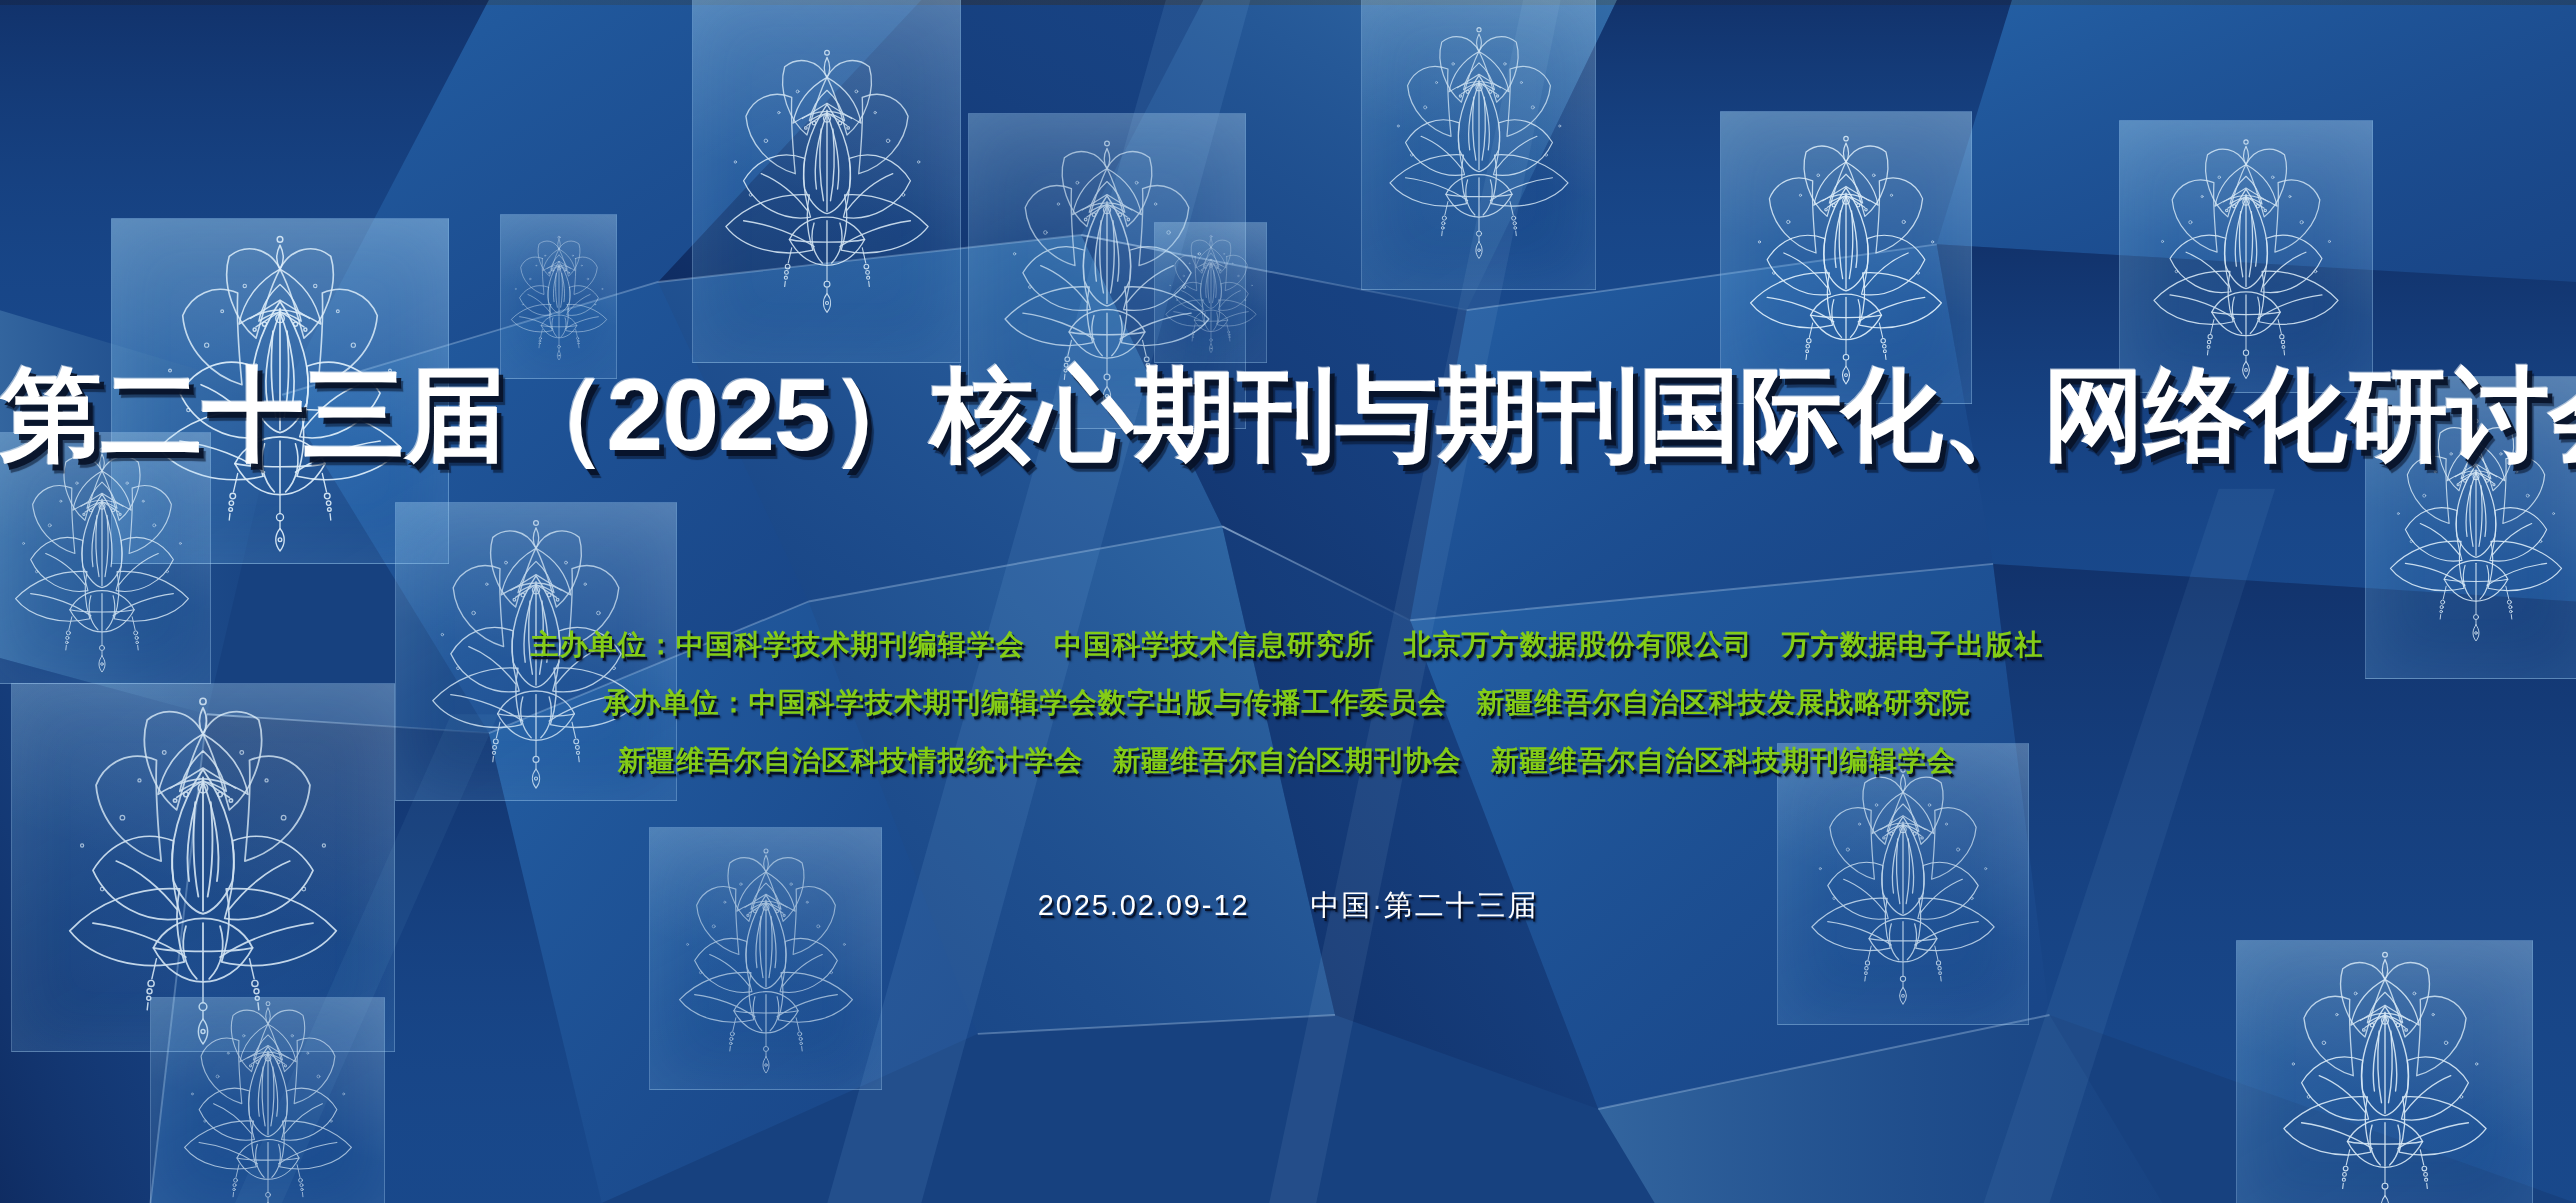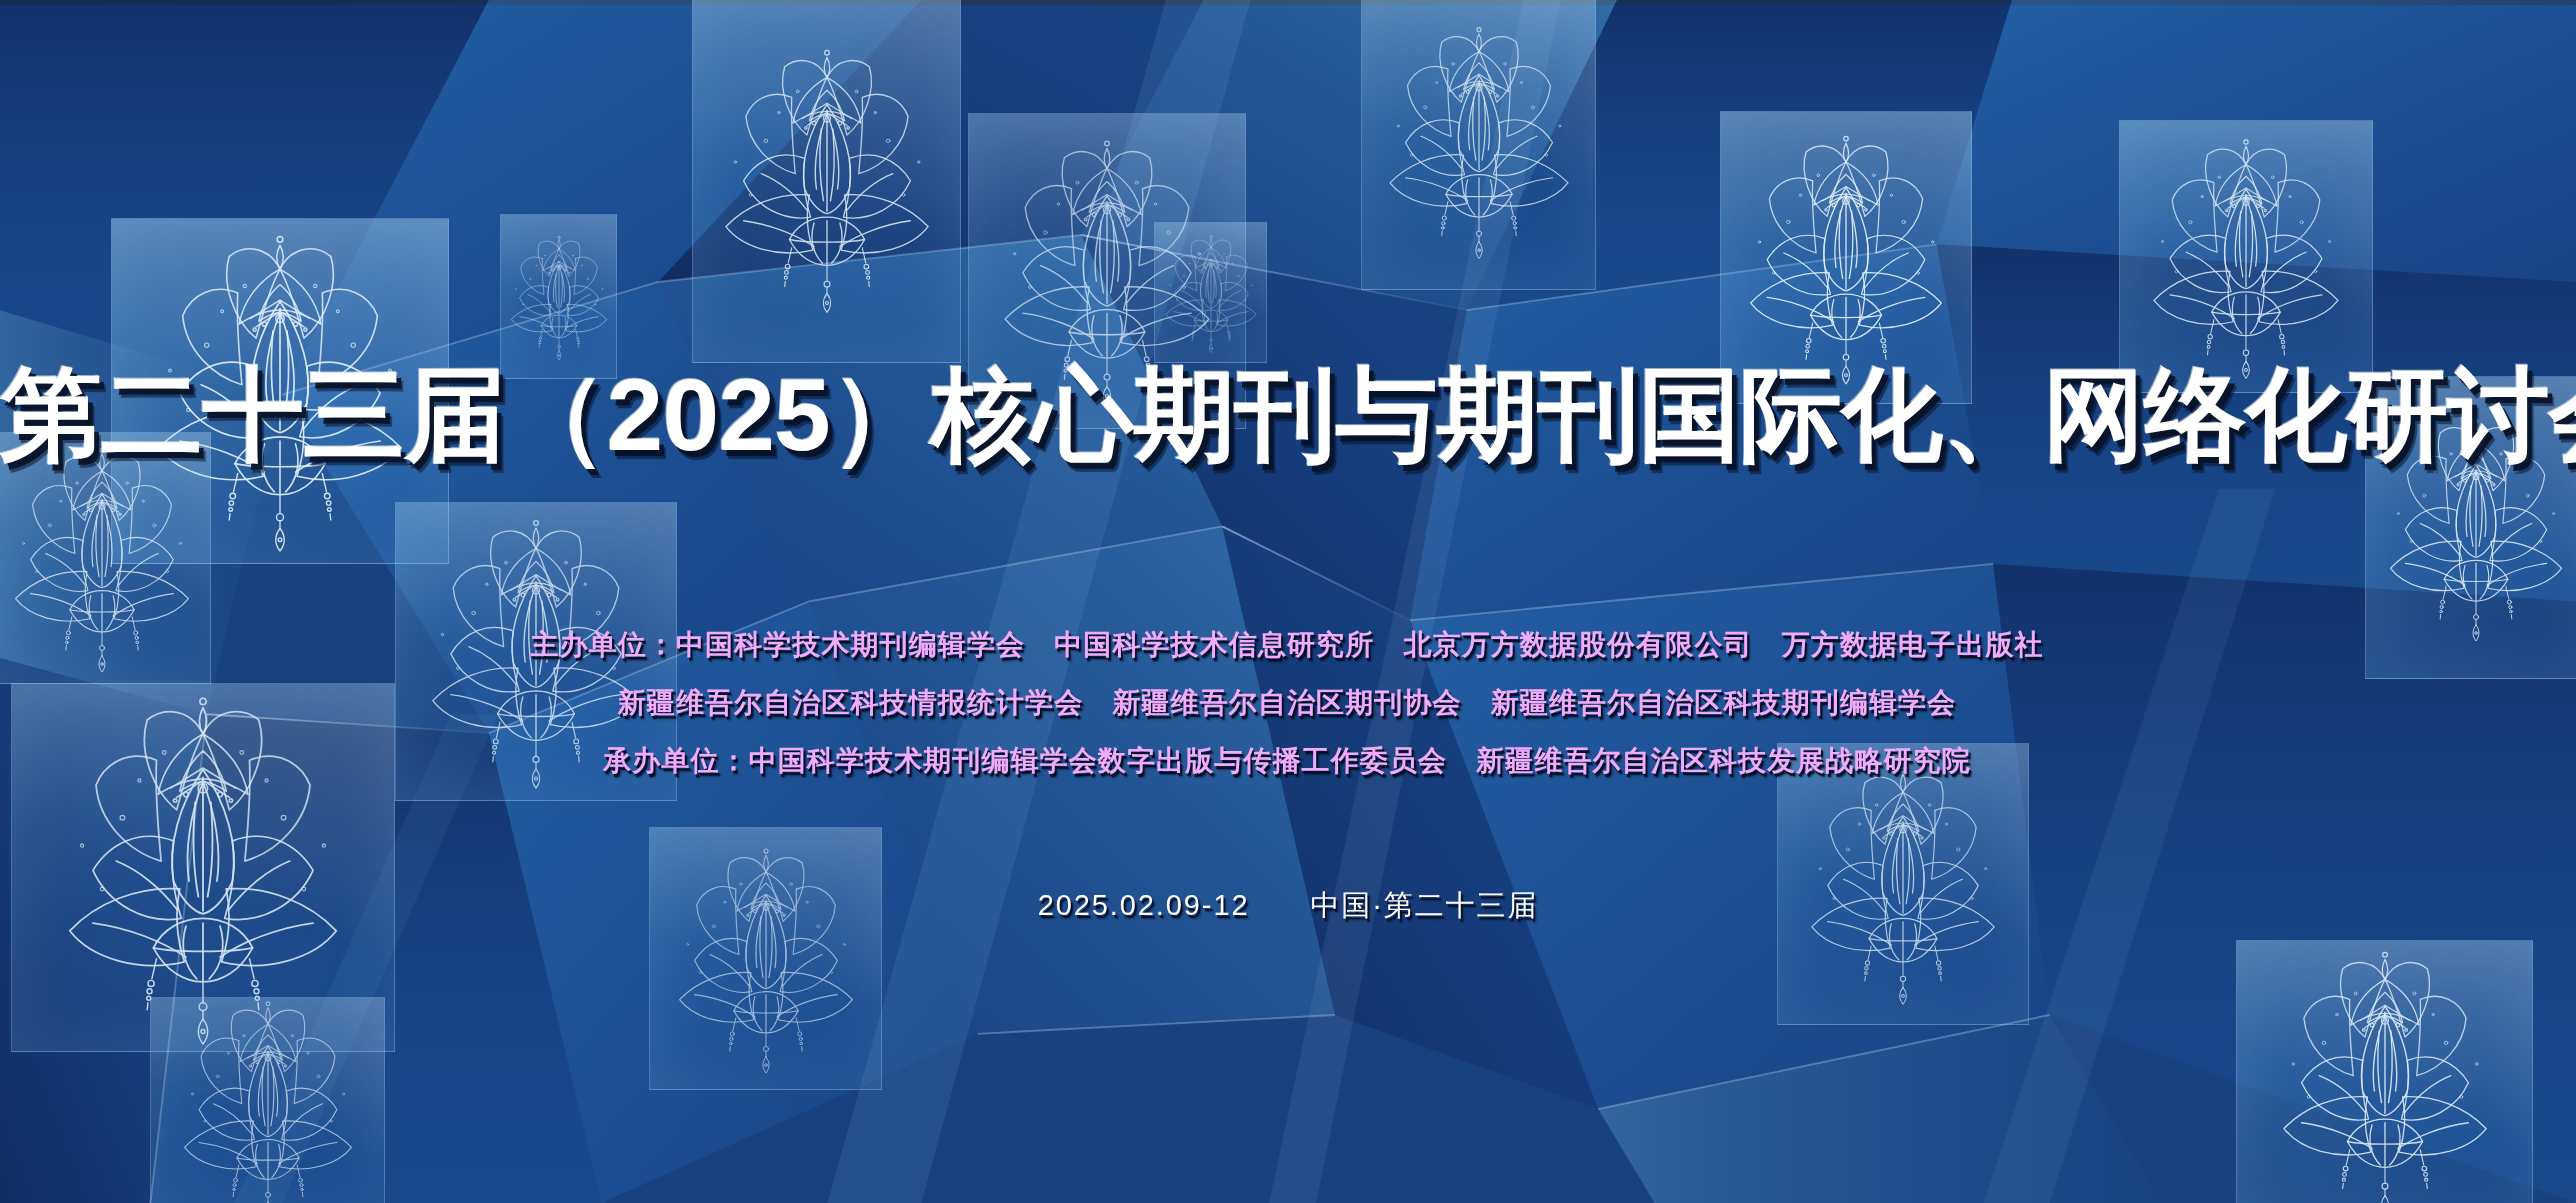--- a/index.html
+++ b/index.html
@@ -54,21 +54,21 @@
        6.6px 8.5px 0.9px rgba(8,18,40,0.55),
       -0.9px -0.9px 0 rgba(255,255,255,0.55);
   }
 
   
   .orgs{
     position:absolute;
     left:0; right:2px;
     top:616px;
     text-align:center;
-    color:#f0abfc;
+    color:#84cc16;
     font-size:28px;
     font-weight:bold;
     letter-spacing:1.1px;
     line-height:58px;
     white-space:nowrap;
     text-shadow:
       1.9px 2.8px 0 rgba(6,14,34,0.92),
       2.8px 3.8px 1.9px rgba(6,14,34,0.55);
   }
   .orgs .line{ display:block; }
@@ -1684,22 +1684,22 @@
   </g>
 </svg>
         </div>
       </div>
     </div>
 
   <h1 class="title">第二十三届（2025）核心期刊与期刊国际化、网络化研讨会</h1>
 
   <div class="orgs">
     <span class="line">主办单位：中国科学技术期刊编辑学会　中国科学技术信息研究所　北京万方数据股份有限公司　万方数据电子出版社</span>
+    <span class="line">承办单位：中国科学技术期刊编辑学会数字出版与传播工作委员会　新疆维吾尔自治区科技发展战略研究院</span>
     <span class="line">新疆维吾尔自治区科技情报统计学会　新疆维吾尔自治区期刊协会　新疆维吾尔自治区科技期刊编辑学会</span>
-    <span class="line">承办单位：中国科学技术期刊编辑学会数字出版与传播工作委员会　新疆维吾尔自治区科技发展战略研究院</span>
   </div>
 
   <div class="datebar">
     <span>2025.02.09-12</span>
     <span class="gap"></span>
     <span>中国·第二十三届</span>
   </div>
 
 </div>
 

